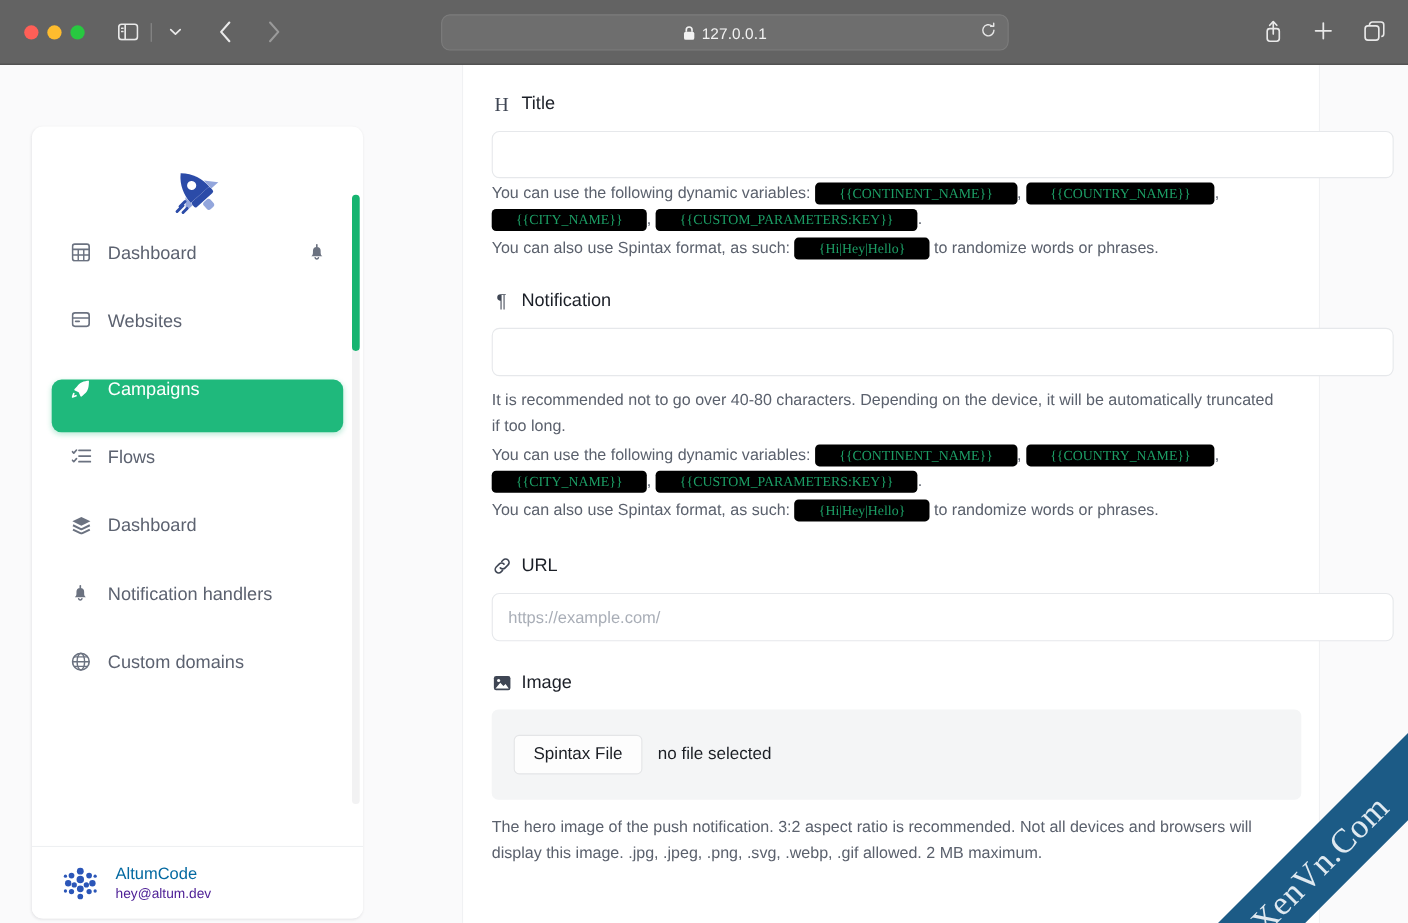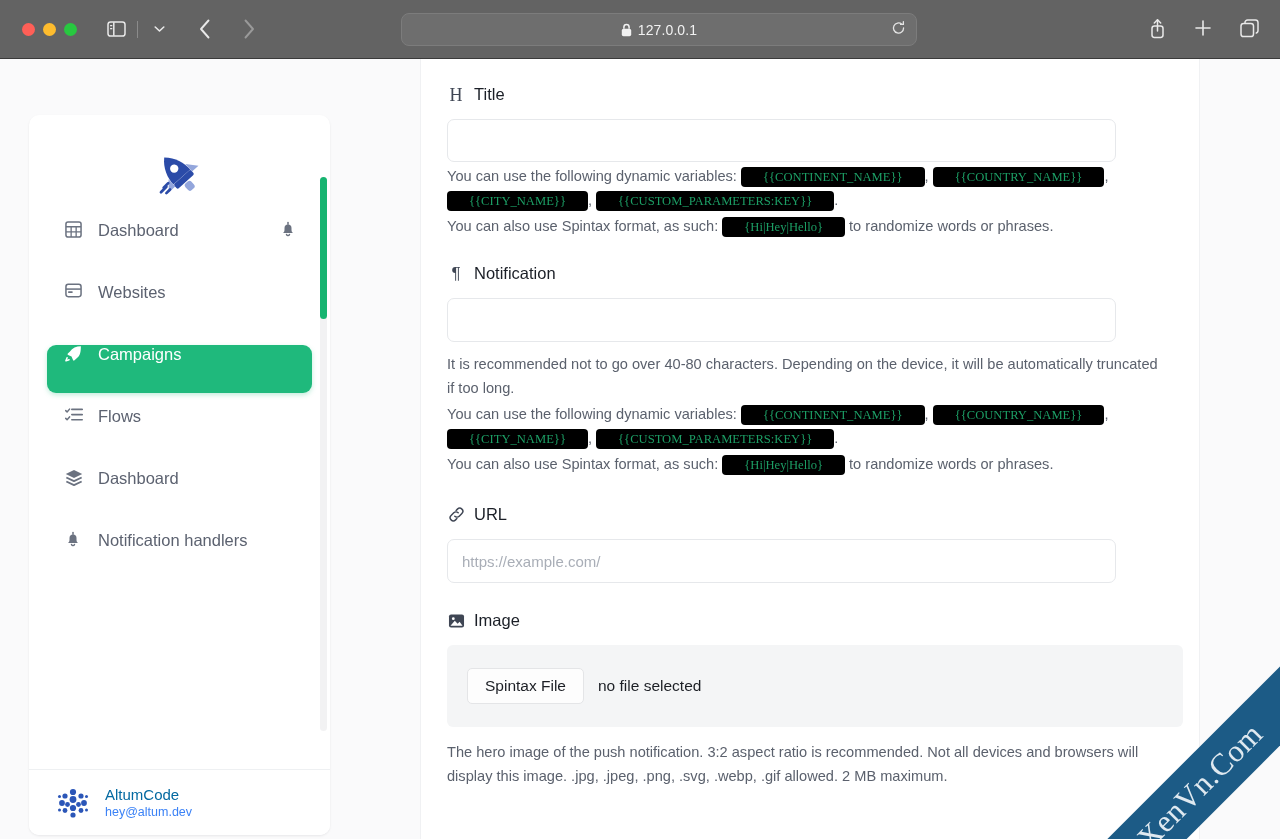--- a/index.html
+++ b/index.html
@@ -153,21 +153,21 @@
     padding: 0 25px;
   }
   #avatar {
     width: 38px; height: 38px; border-radius: 7px;
     flex: none;
     display: flex; align-items: center; justify-content: center;
     overflow: hidden;
   }
   #user-meta { margin-left: 13px; line-height: 1.28; }
   #user-name { font-size: 15px; color: #0369a1; }
-  #user-email { font-size: 12.5px; color: #3b82f6; }
+  #user-email { font-size: 12.5px; color: #4c1d95; }
 
   
   #content-card {
     position: absolute;
     left: 420px; top: 0px;
     width: 780px;
     min-height: 780px;
     background: #ffffff;
     border-left: 1px solid #f0f1f3;
     border-right: 1px solid #f0f1f3;
@@ -186,21 +186,21 @@
     color: #3f4654;
     display: flex; align-items: center; justify-content: center;
     width: 18px; height: 18px; flex: none;
   }
   .field-label .lbl-icon.serif {
     font-family: "Liberation Serif", serif;
     font-size: 18px; line-height: 1;
   }
 
   .text-input {
-    width: 669px;
+    width: 820px;
     height: 43px;
     border: 1px solid #e6e8eb;
     border-radius: 7px;
     background: #fff;
     font-size: 15px;
     color: #3b404a;
     padding: 0 14px;
     font-family: "Liberation Sans", sans-serif;
     outline: none;
   }
@@ -448,20 +448,32 @@
         <span class="nav-icon">
           <svg width="16" height="17" viewBox="0 0 16 17" fill="none">
             <path d="M3 12 h10 c-1.3 -1 -1.5 -2 -1.5 -3.6 V7 a3.5 3.5 0 0 0 -7 0 v1.4 C4.5 10 4.3 11 3 12 Z" fill="currentColor"></path>
             <path d="M6.5 13.4 a1.6 1.6 0 0 0 3 0" stroke="currentColor" stroke-width="1.4" fill="none" stroke-linecap="round"></path>
             <line x1="8" y1="1.6" x2="8" y2="3.3" stroke="currentColor" stroke-width="1.5" stroke-linecap="round"></line>
           </svg>
         </span>
         <span class="nav-label">Notification handlers</span>
       </div>
 
+      <div class="nav-item">
+        <span class="nav-icon">
+          <svg width="17" height="17" viewBox="0 0 18 18" fill="none">
+            <circle cx="9" cy="9" r="8" stroke="currentColor" stroke-width="1.6"></circle>
+            <ellipse cx="9" cy="9" rx="3.6" ry="8" stroke="currentColor" stroke-width="1.4"></ellipse>
+            <line x1="1" y1="9" x2="17" y2="9" stroke="currentColor" stroke-width="1.4"></line>
+            <line x1="2.2" y1="4.4" x2="15.8" y2="4.4" stroke="currentColor" stroke-width="1.3"></line>
+            <line x1="2.2" y1="13.6" x2="15.8" y2="13.6" stroke="currentColor" stroke-width="1.3"></line>
+          </svg>
+        </span>
+        <span class="nav-label">Custom domains</span>
+      </div>
     </div>
 
     <div id="sidebar-scroll-track"></div>
     <div id="sidebar-scroll-thumb"></div>
 
     <div id="sidebar-footer">
       <div id="avatar">
         <svg width="38" height="38" viewBox="0 0 38 38">
           <rect width="38" height="38" fill="#ffffff"></rect>
           <g fill="#2b56b8">

